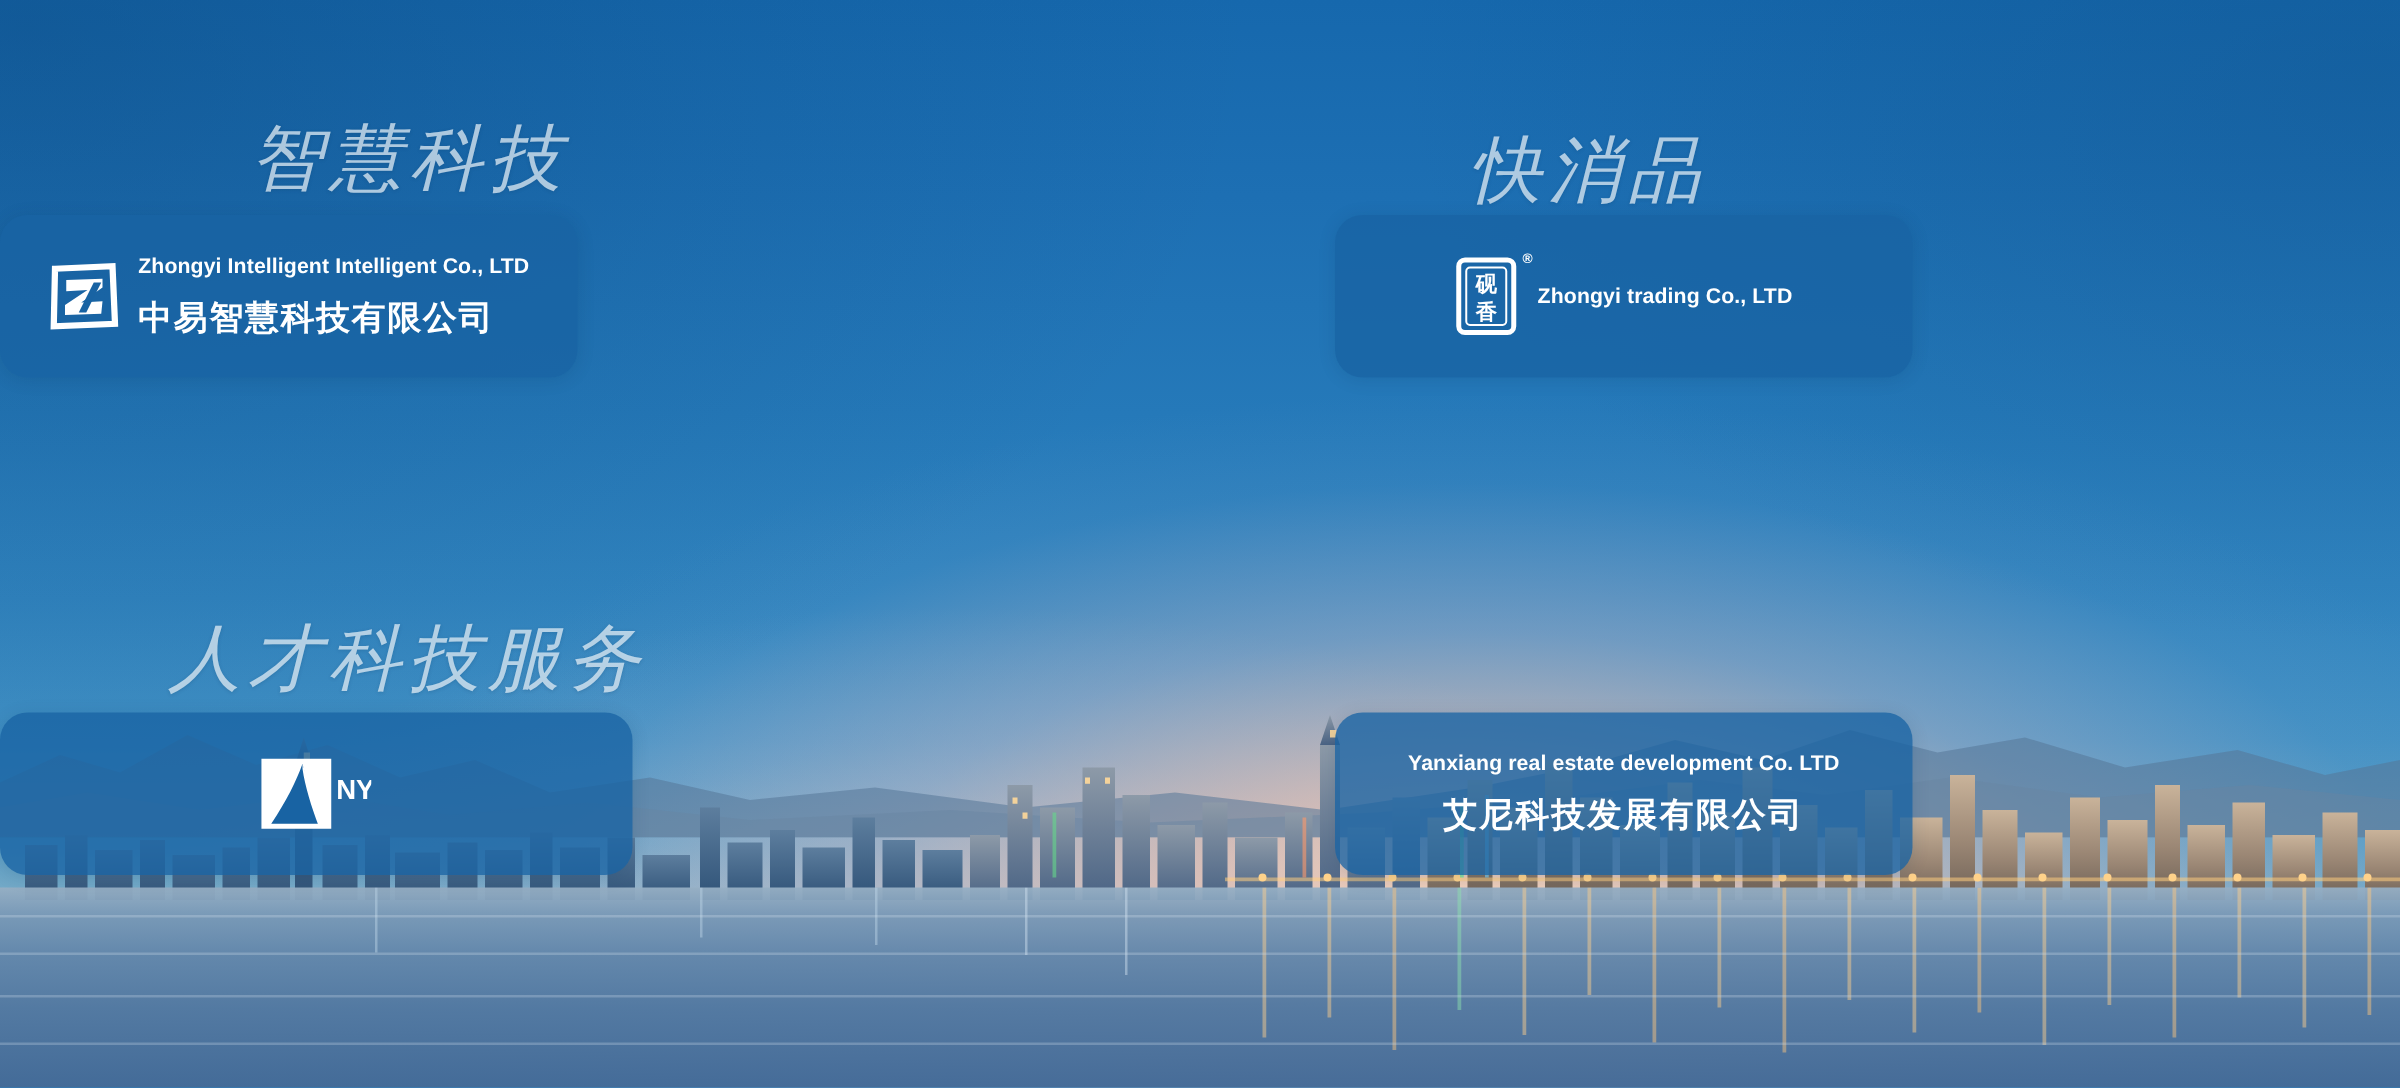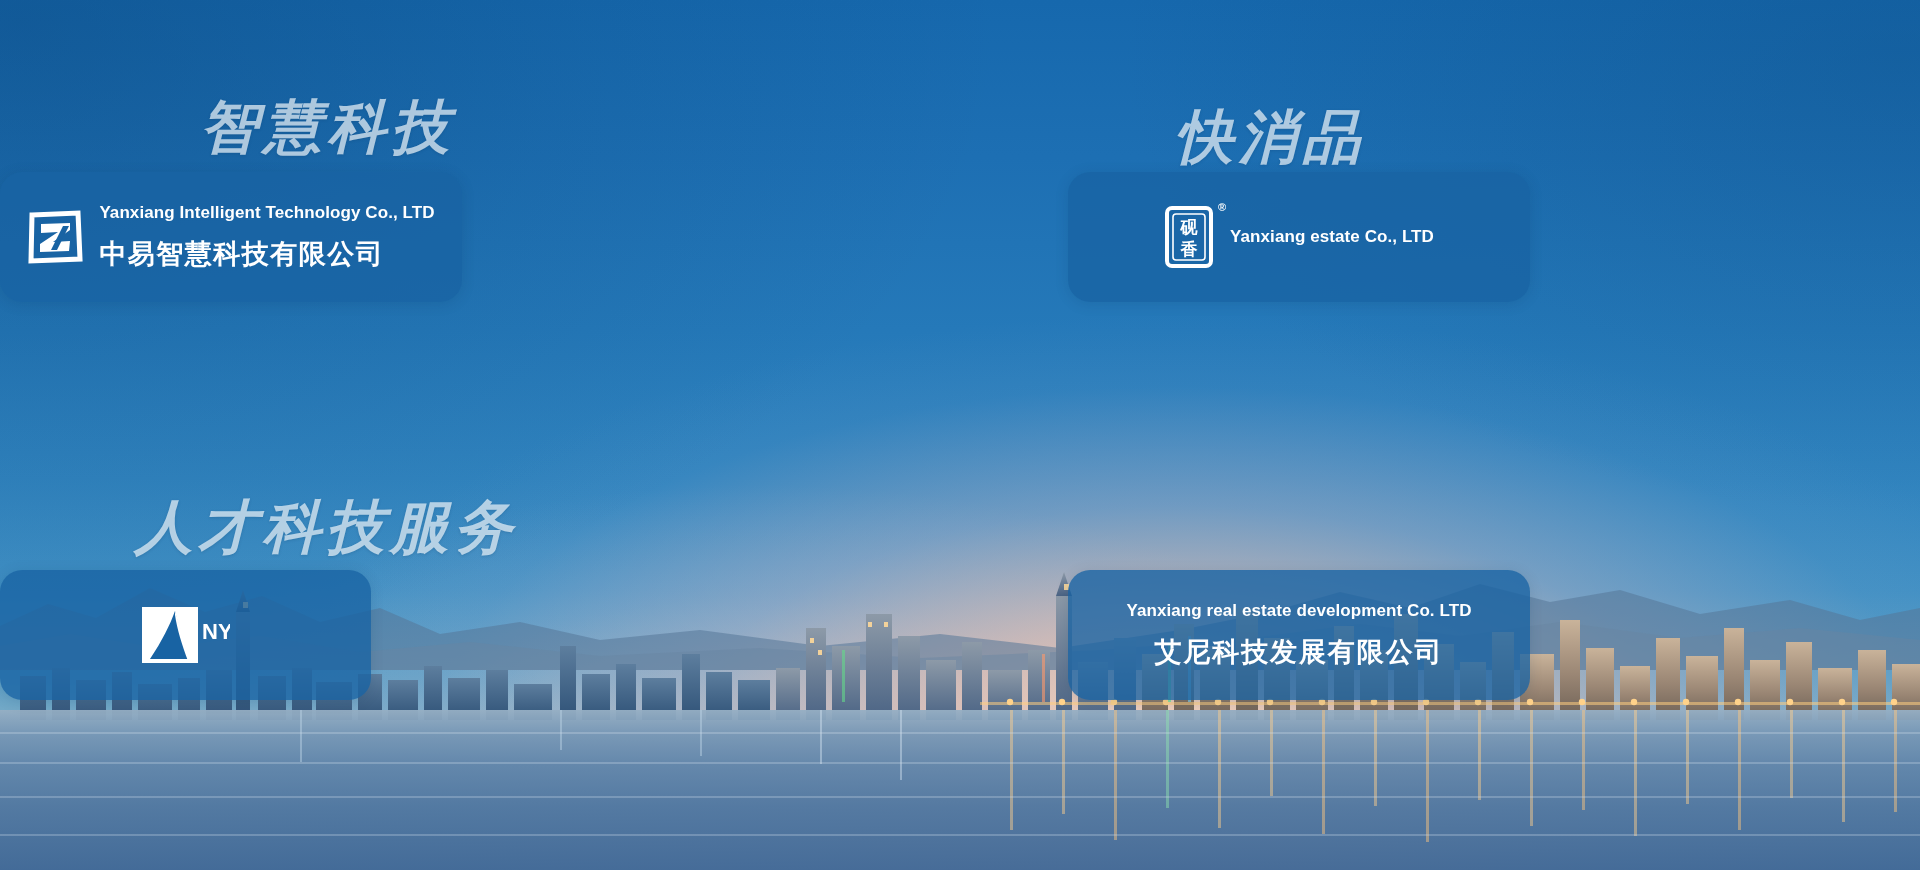--- a/index.html
+++ b/index.html
@@ -62,21 +62,21 @@
     position:absolute; inset:0;
     display:grid;
     grid-template-columns:1fr 1fr;
     grid-template-rows:1fr 1fr;
   }
   .quadrant { position:relative; }
 
   .seg-heading {
     position:absolute;
     color:rgba(233,242,250,0.72);
-    font-weight:700;
+    font-weight:400;
     font-style:italic;
     letter-spacing:0.10em;
     white-space:nowrap;
     text-shadow:0 1px 3px rgba(10,50,90,0.18);
     font-size:58px;
     line-height:1;
     text-align:center;
   }
   .q1 .seg-heading { left:200px; top:98px; }
   .q2 .seg-heading { left:215px; top:108px; }
@@ -87,21 +87,21 @@
     position:absolute;
     background:rgba(24,99,163,0.78);
     border-radius:22px;
     display:flex;
     align-items:center;
     justify-content:center;
     box-shadow:0 2px 14px rgba(8,48,88,0.14);
   }
   .q1 .card { left:0px;  top:172px; width:462px; height:130px; }
   .q2 .card { left:108px;top:172px; width:462px; height:130px; }
-  .q3 .card { left:0px;  top:135px; width:371px; height:130px; }
+  .q3 .card { left:0px;  top:135px; width:506px; height:130px; }
   .q4 .card { left:108px;top:135px; width:462px; height:130px; }
 
   .card-inner { display:flex; align-items:center; gap:16px; }
   .card-inner.centered { }
 
   .logo { flex:0 0 auto; display:flex; align-items:center; }
 
   .names { display:flex; flex-direction:column; line-height:1.18; }
   .name-en {
     color:#ffffff;
@@ -312,42 +312,42 @@
     <div class="card">
       <div class="card-inner">
         <div class="logo">
           <svg width="56" height="56" viewBox="0 0 56 56">
             <path d="M5,6 L51,4 L53,50 L4,52 Z" fill="none" stroke="#ffffff" stroke-width="5"></path>
             <path d="M14,15 L43,14 L43,21 L26,33 L43,32 L42,42 L13,43 L13,35 L31,23 L14,24 Z" fill="#ffffff"></path>
             <path d="M36,17 L42,17 L30,41 L24,41 Z" fill="#1863a3"></path>
           </svg>
         </div>
         <div class="names">
-          <div class="name-en">Yanxiang Intelligent Technology Co., LTD</div>
+          <div class="name-en">Zhongyi Intelligent Intelligent Co., LTD</div>
           <div class="name-cn">中易智慧科技有限公司</div>
         </div>
       </div>
     </div>
   </div>
 
   <div class="quadrant q2">
     <div class="seg-heading">快消品</div>
     <div class="card">
       <div class="card-inner">
         <div class="logo logo-wrap">
           <svg width="50" height="64" viewBox="0 0 50 64">
             <rect x="3" y="3" width="44" height="58" rx="5" fill="none" stroke="#ffffff" stroke-width="4"></rect>
             <rect x="9" y="9" width="32" height="46" rx="3" fill="none" stroke="#ffffff" stroke-width="1.6"></rect>
             <text x="25" y="28" text-anchor="middle" font-size="17" font-weight="700" fill="#ffffff" font-family="'DejaVu Sans',sans-serif">砚</text>
             <text x="25" y="50" text-anchor="middle" font-size="17" font-weight="700" fill="#ffffff" font-family="'DejaVu Sans',sans-serif">香</text>
           </svg>
           <span class="seal-reg">®</span>
         </div>
         <div class="names">
-          <div class="name-en">Yanxiang estate Co., LTD</div>
+          <div class="name-en">Zhongyi trading Co., LTD</div>
         </div>
       </div>
     </div>
   </div>
 
   <div class="quadrant q3">
     <div class="seg-heading">人才科技服务</div>
     <div class="card">
       <div class="card-inner">
         <div class="logo">

